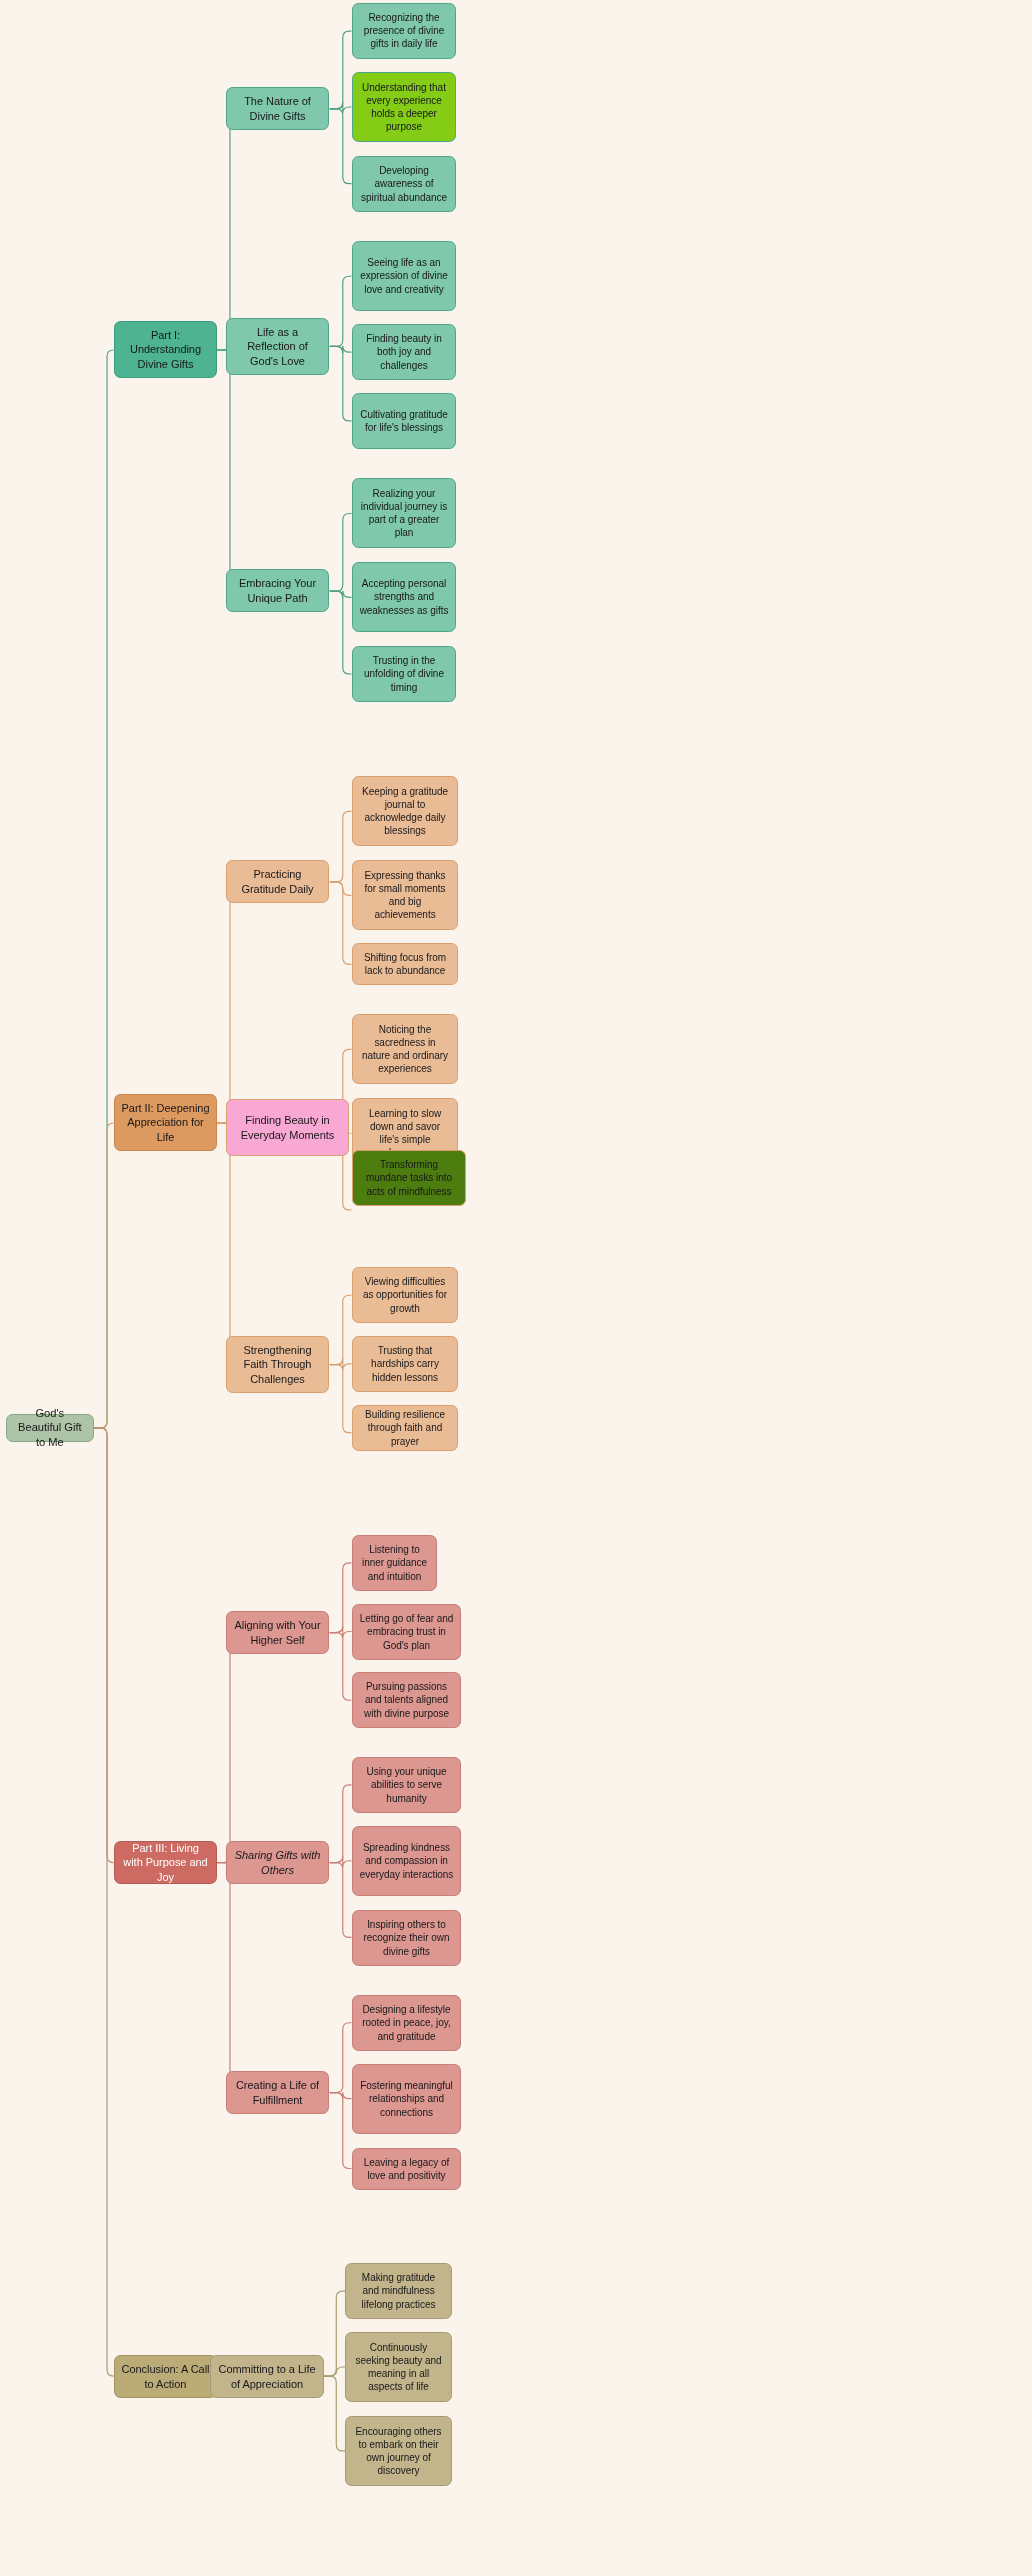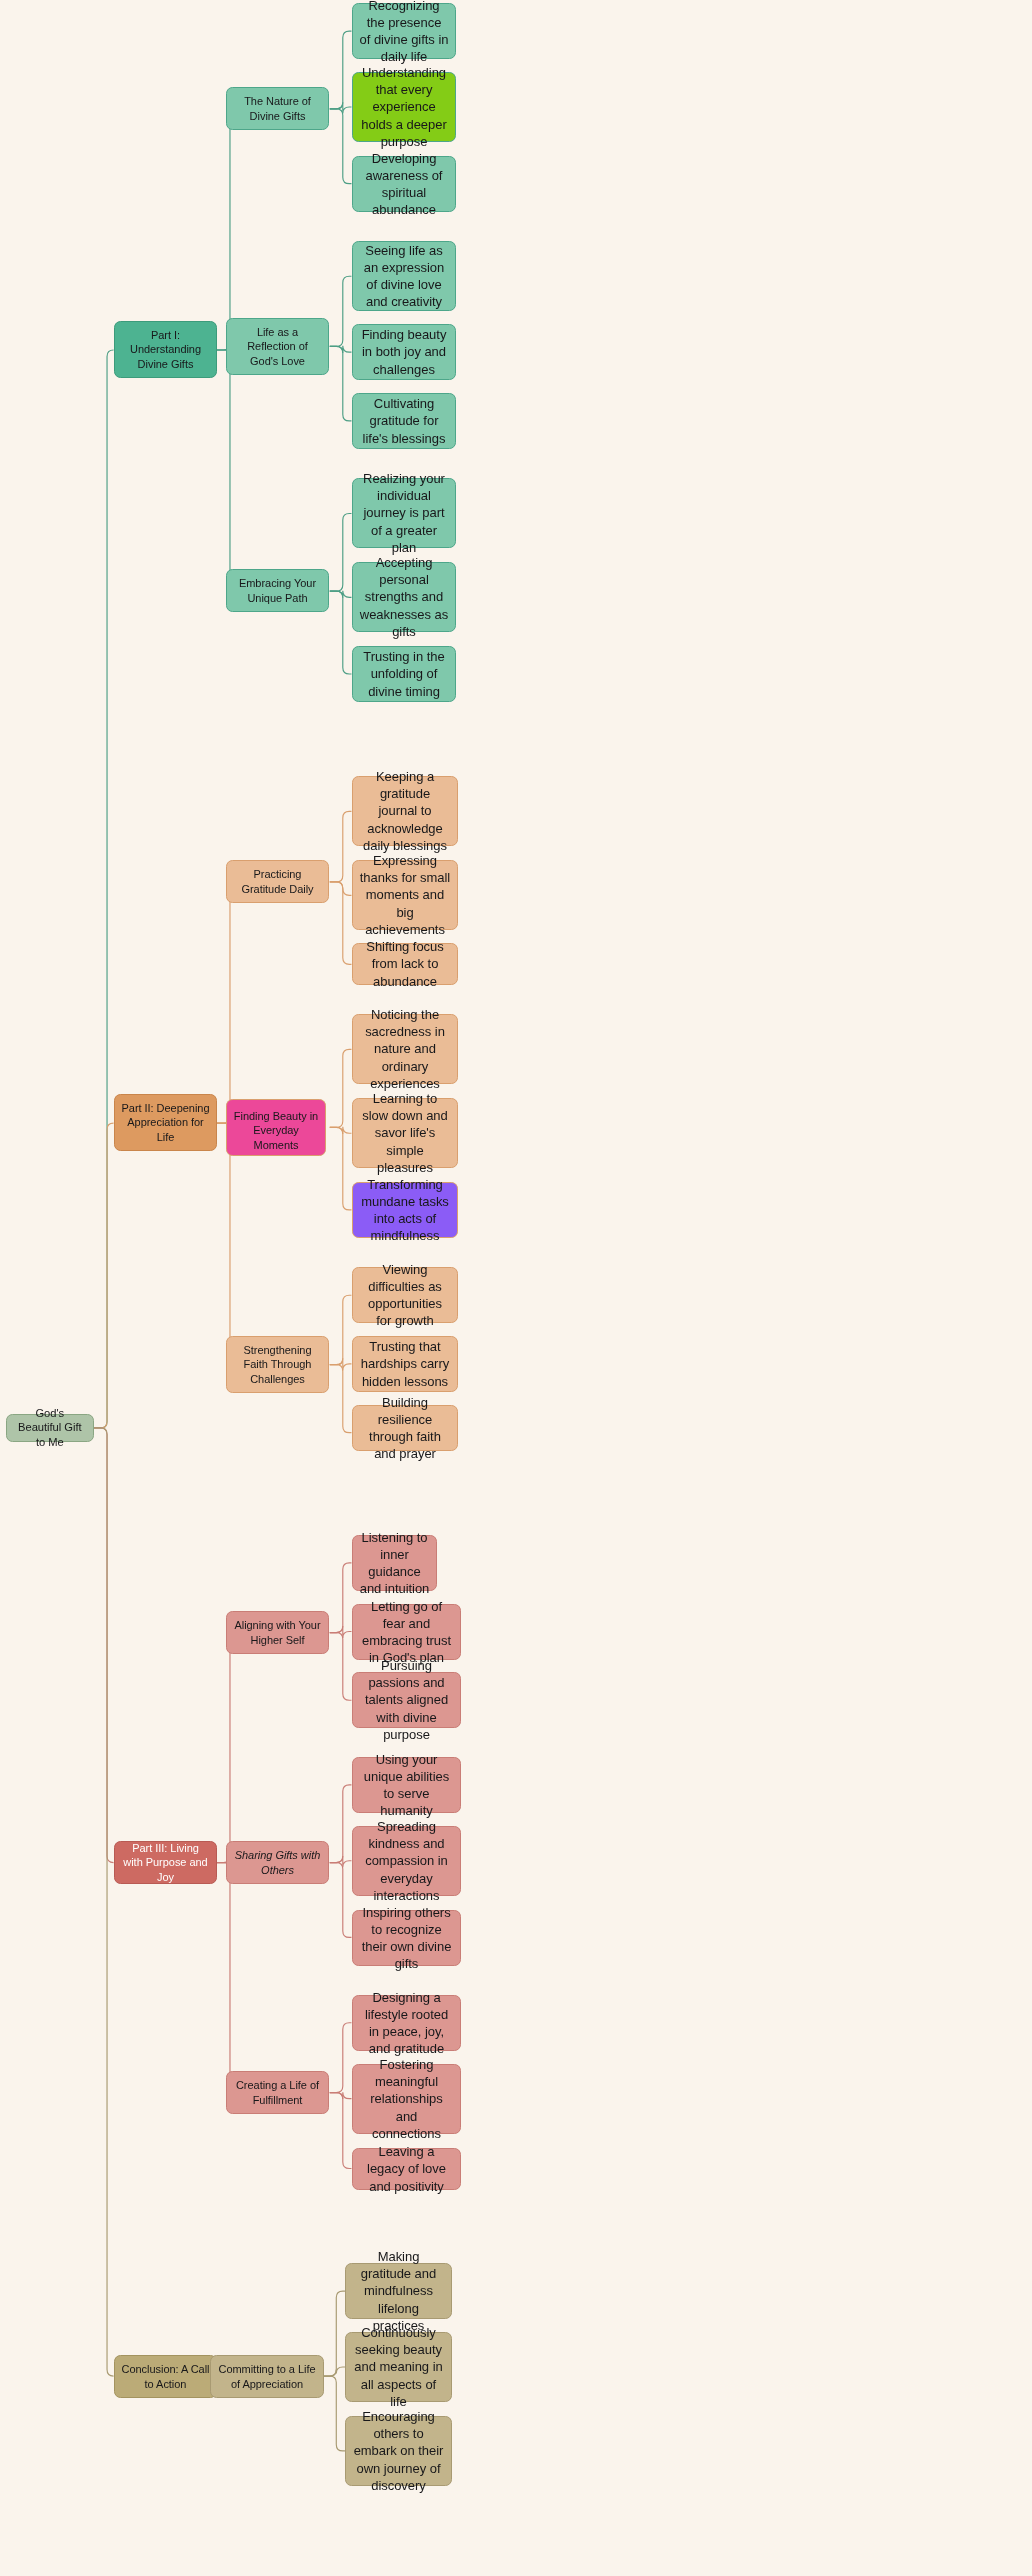--- a/index.html
+++ b/index.html
@@ -20,21 +20,21 @@
     border-radius:6.5px;
     padding:2.9px 6.5px;
     line-height:1.32;
     color:#18181a;
     letter-spacing:-0.04px;
   }
   .node span{display:block;width:100%;}
   .lvl0{font-size:11.2px;}
   .lvl1{font-size:11px;}
   .lvl2{font-size:11px;}
-  .lvl3{font-size:13px;}
+  .lvl3{font-size:10px;}
   .white-text{color:#ffffff;}
 </style>
 </head>
 <body>
 
 <div id="canvas">
   <svg id="links" viewBox="0 0 1427 3561" width="1032" height="2576">
       <path d="M 130 1974 L 139 1974 Q 148 1974 148 1965 L 148 492.5 Q 148 483.5 157 483.5 L 157 483.5" fill="none" stroke="#4d9e85" stroke-width="1.6"></path>
       <path d="M 300 483.5 L 309 483.5 Q 318 483.5 318 474.5 L 318 159 Q 318 150 327 150 L 313 150" fill="none" stroke="#4d9e85" stroke-width="1.6"></path>
       <path d="M 456 150 L 465 150 Q 474 150 474 141 L 474 51.5 Q 474 42.5 483 42.5 L 486 42.5" fill="none" stroke="#4d9e85" stroke-width="1.6"></path>
@@ -130,30 +130,30 @@
     </div>
     <div class="node lvl3" style="left: 352px; top: 776px; width: 106px; height: 70px; background: rgb(234, 188, 150); border: 0.7px solid rgb(217, 159, 110);">
       <span>Keeping a gratitude journal to acknowledge daily blessings</span>
     </div>
     <div class="node lvl3" style="left: 352px; top: 860px; width: 106px; height: 70px; background: rgb(234, 188, 150); border: 0.7px solid rgb(217, 159, 110);">
       <span>Expressing thanks for small moments and big achievements</span>
     </div>
     <div class="node lvl3" style="left: 352px; top: 943px; width: 106px; height: 42px; background: rgb(234, 188, 150); border: 0.7px solid rgb(217, 159, 110);">
       <span>Shifting focus from lack to abundance</span>
     </div>
-    <div class="node lvl2" style="left: 226px; top: 1099px; width: 100px; height: 57px; background: #ec4899; border: 0.7px solid rgb(217, 159, 110); align-items: flex-end;">
+    <div class="node lvl2" style="left: 226px; top: 1099px; width: 123px; height: 57px; background: #f9a8d4; border: 0.7px solid rgb(217, 159, 110);">
       <span>Finding Beauty in Everyday Moments</span>
     </div>
     <div class="node lvl3" style="left: 352px; top: 1014px; width: 106px; height: 70px; background: rgb(234, 188, 150); border: 0.7px solid rgb(217, 159, 110);">
       <span>Noticing the sacredness in nature and ordinary experiences</span>
     </div>
     <div class="node lvl3" style="left: 352px; top: 1098px; width: 106px; height: 70px; background: rgb(234, 188, 150); border: 0.7px solid rgb(217, 159, 110);">
       <span>Learning to slow down and savor life's simple pleasures</span>
     </div>
-    <div class="node lvl3" style="left: 352px; top: 1182px; width: 106px; height: 56px; background: #8b5cf6; border: 0.7px solid rgb(217, 159, 110);">
+    <div class="node lvl3" style="left: 352px; top: 1150px; width: 114px; height: 56px; background: #4d7c0f; border: 0.7px solid rgb(217, 159, 110);">
       <span>Transforming mundane tasks into acts of mindfulness</span>
     </div>
     <div class="node lvl2" style="left: 226px; top: 1336px; width: 103px; height: 57px; background: rgb(234, 188, 150); border: 0.7px solid rgb(217, 159, 110);">
       <span>Strengthening Faith Through Challenges</span>
     </div>
     <div class="node lvl3" style="left: 352px; top: 1267px; width: 106px; height: 56px; background: rgb(234, 188, 150); border: 0.7px solid rgb(217, 159, 110);">
       <span>Viewing difficulties as opportunities for growth</span>
     </div>
     <div class="node lvl3" style="left: 352px; top: 1336px; width: 106px; height: 56px; background: rgb(234, 188, 150); border: 0.7px solid rgb(217, 159, 110);">
       <span>Trusting that hardships carry hidden lessons</span>

